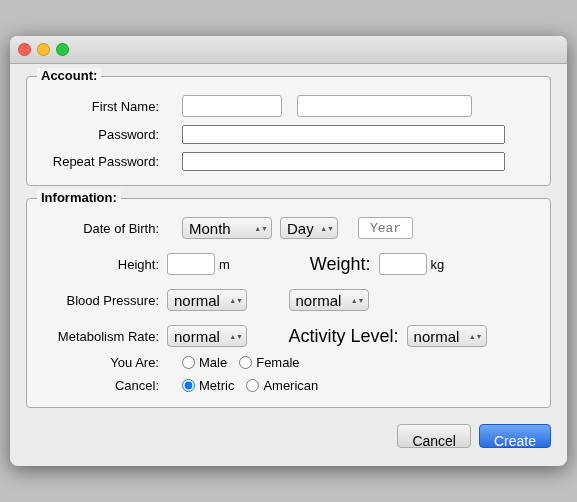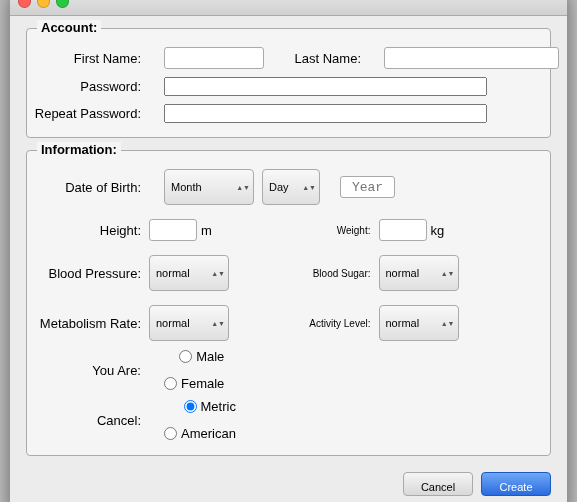--- a/index.html
+++ b/index.html
@@ -47,21 +47,21 @@
 
     .content {
       padding: 12px 16px 16px;
     }
 
     .group-box {
       border: 1px solid #aaa;
       border-radius: 4px;
       background: #f5f5f5;
       margin-bottom: 12px;
-      padding: 10px 2px 14px;
+      padding: 10px 20px 14px;
       position: relative;
     }
 
     .group-label {
       position: absolute;
       top: -9px;
       left: 10px;
       background: #f5f5f5;
       padding: 0 4px;
       font-weight: bold;
@@ -97,25 +97,25 @@
     .input-password { width: 323px; }
     .input-height { width: 48px; }
     .input-weight { width: 48px; }
 
     .unit-label {
       margin-left: 4px;
       font-size: 13px;
     }
 
     select.dropdown {
-      height: 36px;
+      height: 22px;
       border: 1px solid #aaa;
       border-radius: 4px;
       background: linear-gradient(to bottom, #f8f8f8, #e0e0e0);
-      font-size: 11px;
+      font-size: 15px;
       padding: 0 18px 0 6px;
       appearance: none;
       -webkit-appearance: none;
       cursor: pointer;
       outline: none;
       position: relative;
     }
 
     .select-wrap {
       position: relative;
@@ -146,21 +146,21 @@
       text-align: center;
       font-size: 13px;
       padding: 0 4px;
       font-family: Liberation Mono, monospace;
     }
 
     .right-label {
       text-align: right;
       min-width: 90px;
       padding-right: 8px;
-      font-size: 10px;
+      font-size: 18px;
     }
 
     .dob-left {
       display: flex;
       align-items: center;
       gap: 4px;
     }
 
     .dob-year {
       margin-left: 16px;
@@ -180,23 +180,22 @@
     }
 
     .right-half {
       display: flex;
       align-items: center;
       width: 50%;
     }
 
     .radio-group {
       display: flex;
-      align-items: flex-end;
+      align-items: flex-start;
       gap: 12px;
-      flex-direction: column;
     }
 
     .radio-item {
       display: flex;
       align-items: center;
       gap: 4px;
       cursor: pointer;
     }
 
     input[type="radio"] {
@@ -209,21 +208,21 @@
       gap: 8px;
       padding: 4px 0 2px;
     }
 
     button {
       height: 24px;
       min-width: 70px;
       border: 1px solid #aaa;
       border-radius: 4px;
       background: linear-gradient(to bottom, #f5f5f5, #d8d8d8);
-      font-size: 11px;
+      font-size: 14px;
       cursor: pointer;
       padding: 8px 14px;
     }
 
     button.default-btn {
       background: linear-gradient(to bottom, #6fa8f5, #2a6bdf);
       color: #fff;
       border-color: #1a5bc0;
     }
   </style>
@@ -237,21 +236,20 @@
     <div class="traffic-light traffic-max"></div>
   </div>
   <div class="content">
 
     <div class="group-box">
       <span class="group-label">Account:</span>
 
       <div class="form-row">
         <span class="label">First Name:</span>
         <input type="text" class="input-firstname" value="" style="">
-        <span class="label" style="min-width:90px;">Last Name:</span>
         <input type="text" class="input-lastname" value="" style="">
       </div>
 
       <div class="form-row">
         <span class="label">Password:</span>
         <input type="password" class="input-password" value="" style="">
       </div>
 
       <div class="form-row">
         <span class="label">Repeat Password:</span>
@@ -306,21 +304,20 @@
       <div class="row-split">
         <div class="left-half">
           <span class="label">Blood Pressure:</span>
           <div class="select-wrap">
             <select class="dropdown" style="width:80px;">
               <option>normal</option><option>low</option><option>high</option>
             </select>
           </div>
         </div>
         <div class="right-half">
-          <span class="right-label">Blood Sugar:</span>
           <div class="select-wrap">
             <select class="dropdown" style="width:80px;">
               <option>normal</option><option>low</option><option>high</option>
             </select>
           </div>
         </div>
       </div>
 
       <div class="row-split">
         <div class="left-half">

